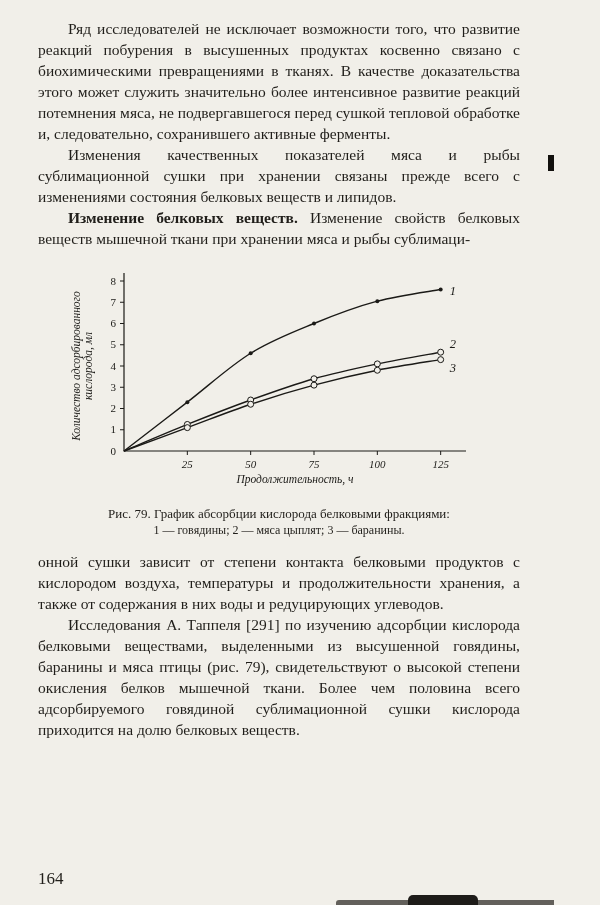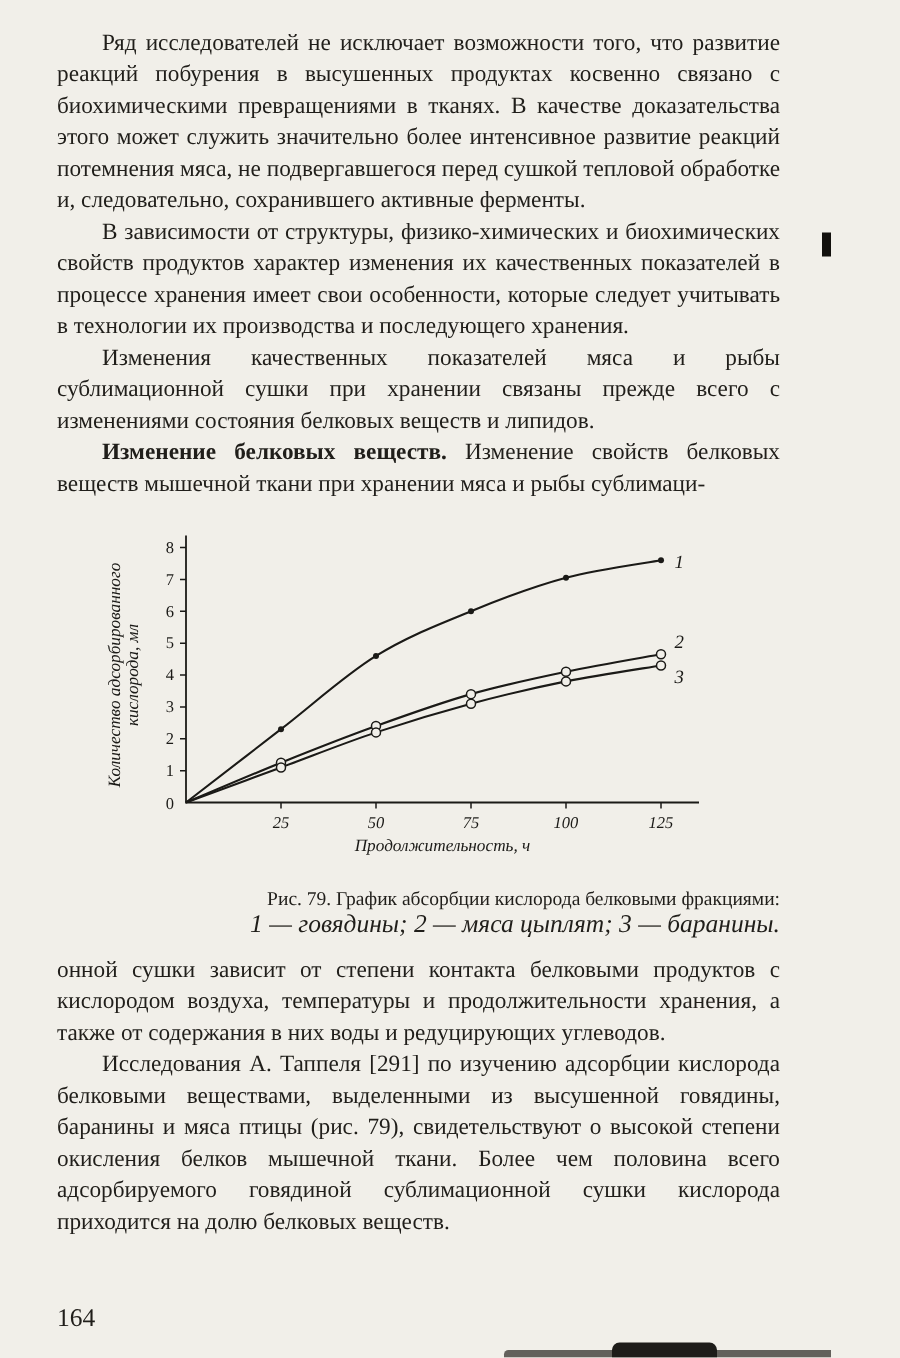--- a/index.html
+++ b/index.html
@@ -24,22 +24,22 @@
   p.continuation { text-indent: 0; }
   .section-heading {
     font-size: 15.5px;
     font-weight: bold;
     margin: 14px 0 9px 0;
     line-height: 21px;
   }
   .lead-bold { font-weight: bold; }
   .figure { margin: 14px 0 12px 0; text-align: center; }
   .figure svg { display: inline-block; }
-  .caption { font-size: 13px; line-height: 17px; margin-top: 2px; text-align: right; }
-  .caption-legend { font-size: 17px; font-style: italic; }
+  .caption { font-size: 13px; line-height: 17px; margin-top: 2px; }
+  .caption-legend { font-size: 12px; }
   .page-number {
     position: absolute;
     left: 38px;
     bottom: 16px;
     font-size: 17px;
   }
   
   svg text { fill: #1b1a17; }
   .tick { font-family: "Liberation Serif", serif; font-size: 11px; }
   .xtick { font-style: italic; }
@@ -51,21 +51,20 @@
   .smudge1 { left: 336px; bottom: 0; width: 262px; height: 5px; background: #4a4742; opacity: 0.85; border-radius: 3px 3px 0 0; }
   .smudge2 { left: 408px; bottom: 0; width: 70px; height: 10px; background: #1e1c19; border-radius: 5px 5px 0 0; }
 </style>
 </head>
 <body>
 
 <div class="page">
   <div class="content">
 
     <p class="body-text">Ряд исследователей не исключает возможности того, что развитие реакций побурения в высушенных продуктах косвенно связано с биохимическими превращениями в тканях. В качестве доказательства этого может служить значительно более интенсивное развитие реакций потемнения мяса, не подвергавшегося перед сушкой тепловой обработке и, следовательно, сохранившего активные ферменты.</p>
-    <p class="body-text">В зависимости от структуры, физико-химических и биохимических свойств продуктов характер изменения их качественных показателей в процессе хранения имеет свои особенности, которые следует учитывать в технологии их производства и последующего хранения.</p>
 
 
     <p class="body-text">Изменения качественных показателей мяса и рыбы сублимационной сушки при хранении связаны прежде всего с изменениями состояния белковых веществ и липидов.</p>
 
     <p class="body-text"><span class="lead-bold">Изменение белковых веществ.</span><span> Изменение свойств белковых веществ мышечной ткани при хранении мяса и рыбы сублимаци-</span></p>
 
     <div class="figure">
       <svg width="430" height="236" viewBox="0 0 430 236">
           <path d="M 60 10 L 60 188 L 402 188" fill="none" stroke="#1b1a17" stroke-width="1.2"></path>
           <line x1="56" y1="166.75" x2="60" y2="166.75" stroke="#1b1a17" stroke-width="1"></line>

